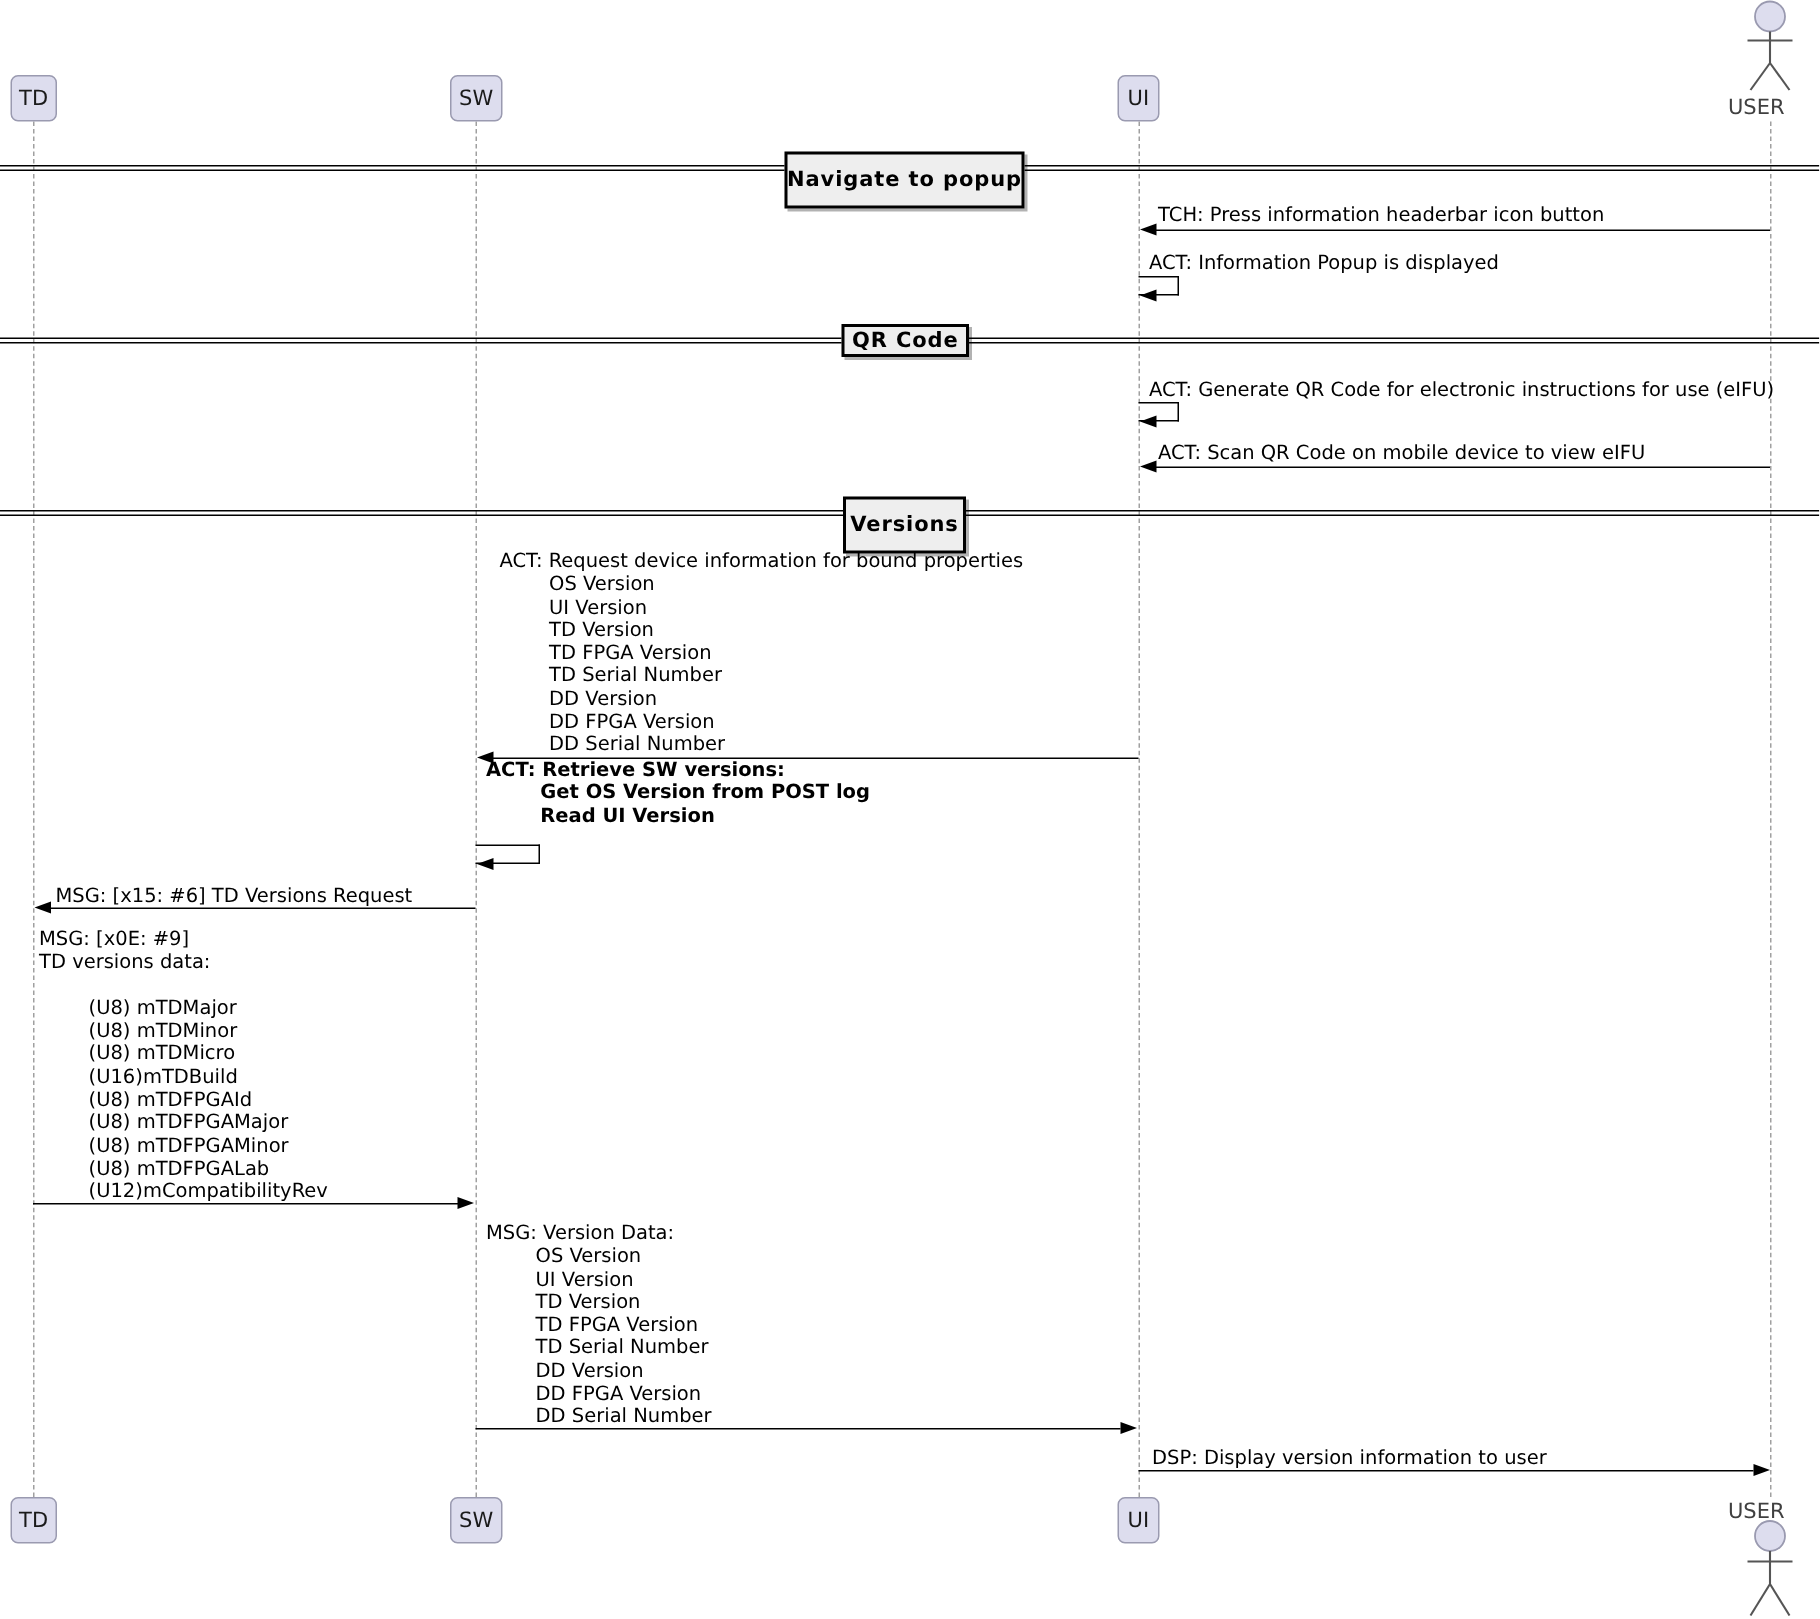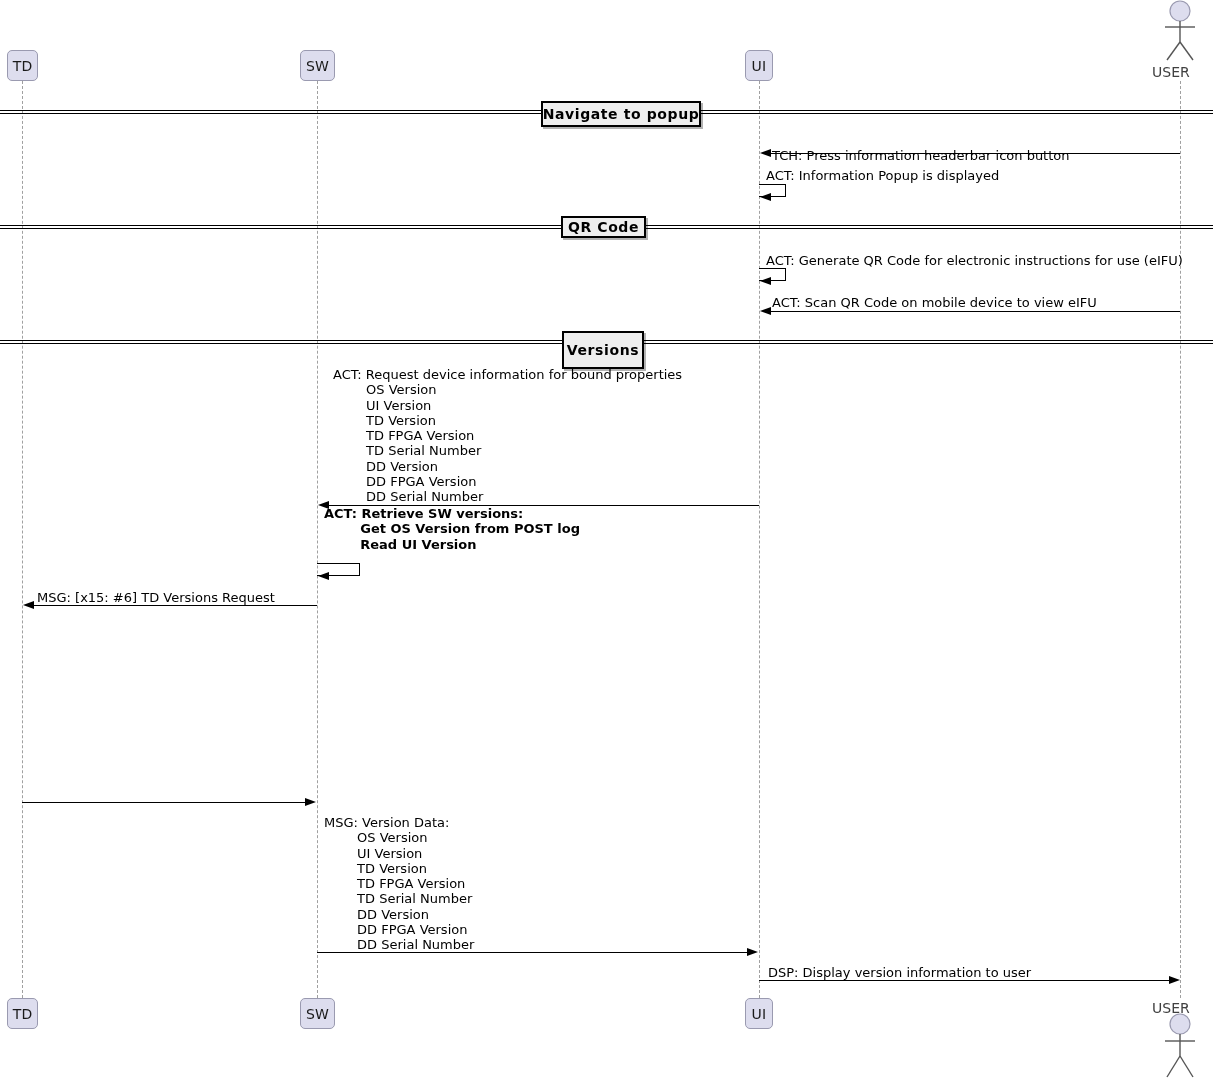--- a/index.html
+++ b/index.html
@@ -138,25 +138,25 @@
       <circle cx="28" cy="11" r="10" fill="#DDDDEE" stroke="#9a9ab0" stroke-width="1.2"></circle>
       <line x1="28" y1="21" x2="28" y2="42" stroke="#555555" stroke-width="1.4"></line>
       <line x1="13" y1="27" x2="43" y2="27" stroke="#555555" stroke-width="1.4"></line>
       <line x1="28" y1="42" x2="15" y2="60" stroke="#555555" stroke-width="1.4"></line>
       <line x1="28" y1="42" x2="41" y2="60" stroke="#555555" stroke-width="1.4"></line>
     </svg>
   </div>
   <div class="actor-label" style="left:1152px; top:64px; width:56px;">USER</div>
 
   <div class="divider-lines" style="top:110px;"></div>
-  <div class="divider-box" style="left:541px; top:101px; width:160px; height:26px;">
+  <div class="divider-box" style="left:523px; top:101px; width:160px; height:38px;">
     <span>Navigate to popup</span>
   </div>
 
-  <div class="msg-label" style="left:772px; top:148px;">TCH: Press information headerbar icon button</div>
+  <div class="msg-label" style="left:772px; top:136px;">TCH: Press information headerbar icon button</div>
   <div class="msg-line" style="left:766px; top:153px; width:414px;"></div>
   <div class="arrowhead arrow-left" style="left:760px; top:149px;"></div>
 
   <div class="msg-label" style="left:766px; top:168px;">ACT: Information Popup is displayed</div>
   <div class="self-loop" style="left:759px; top:184px; width:27px; height:13px;"></div>
   <div class="arrowhead arrow-left" style="left:760px; top:193px;"></div>
 
   <div class="divider-lines" style="top:225px;"></div>
   <div class="divider-box" style="left:561px; top:216px; width:85px; height:22px;">
     <span>QR Code</span>
@@ -190,20 +190,32 @@
   <div class="msg-label" style="left:324px; top:506px;font-weight:bold;">ACT: Retrieve SW versions:
         Get OS Version from POST log
         Read UI Version</div>
   <div class="self-loop" style="left:317px; top:563px; width:43px; height:13px;"></div>
   <div class="arrowhead arrow-left" style="left:318px; top:572px;"></div>
 
   <div class="msg-label" style="left:37px; top:590px;">MSG: [x15: #6] TD Versions Request</div>
   <div class="msg-line" style="left:29px; top:605px; width:288px;"></div>
   <div class="arrowhead arrow-left" style="left:23px; top:601px;"></div>
 
+  <div class="msg-label" style="left:26px; top:619px;">MSG: [x0E: #9]
+TD versions data:
+
+        (U8) mTDMajor
+        (U8) mTDMinor
+        (U8) mTDMicro
+        (U16)mTDBuild
+        (U8) mTDFPGAId
+        (U8) mTDFPGAMajor
+        (U8) mTDFPGAMinor
+        (U8) mTDFPGALab
+        (U12)mCompatibilityRev</div>
   <div class="msg-line" style="left:22px; top:802px; width:288px;"></div>
   <div class="arrowhead arrow-right" style="left:305px; top:798px;"></div>
 
   <div class="msg-label" style="left:324px; top:815px;">MSG: Version Data:
         OS Version
         UI Version
         TD Version
         TD FPGA Version
         TD Serial Number
         DD Version

